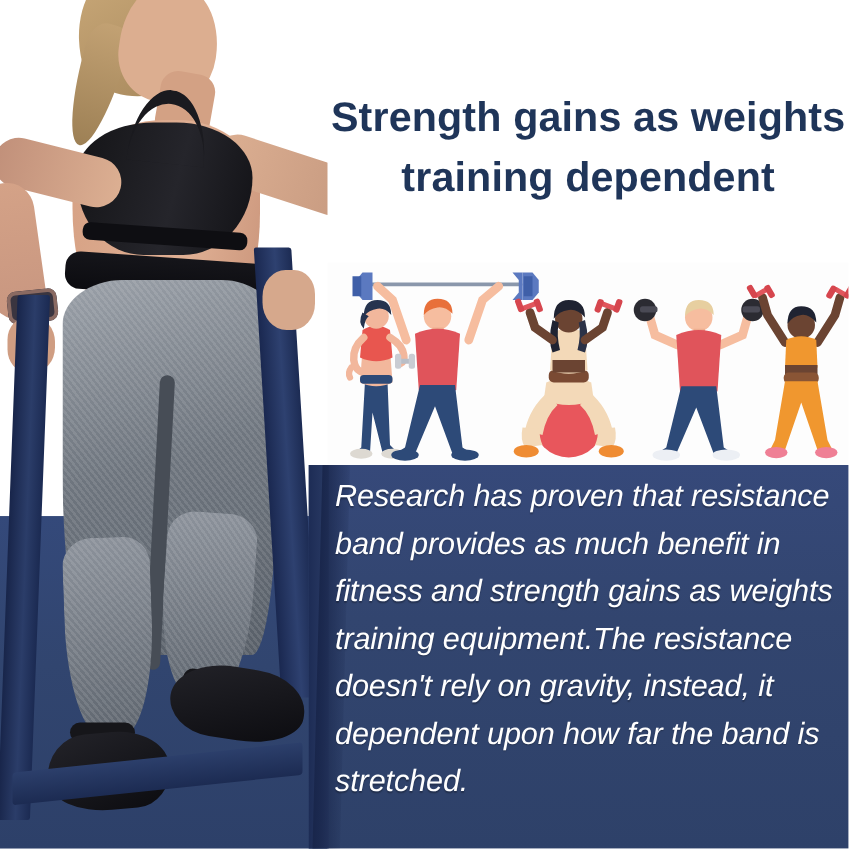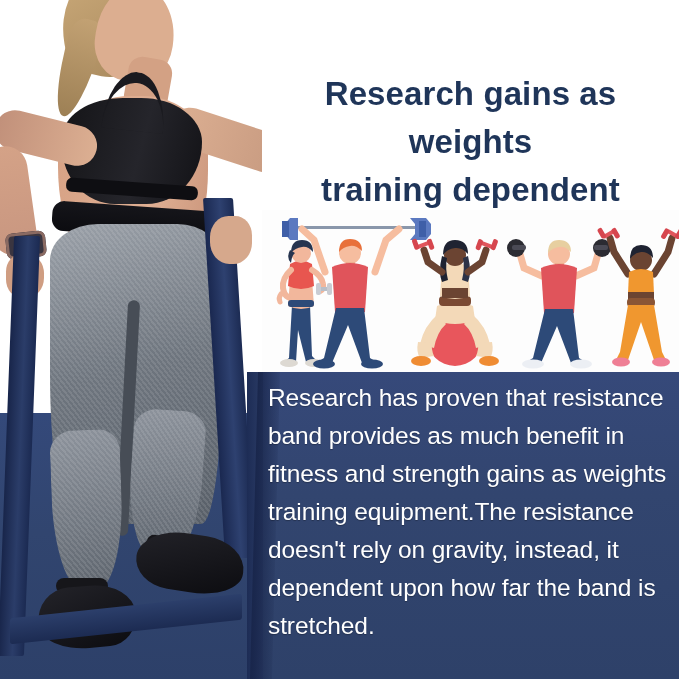--- a/index.html
+++ b/index.html
@@ -196,20 +196,21 @@
   #panel-band{
     position:absolute;left:254px;top:372px;width:22px;height:307px;
     background:linear-gradient(90deg,#18254a,#27386200 120%);
     opacity:.9;transform:skewX(-1.5deg);
   }
   #bodytext{
     position:absolute;left:268px;top:379px;width:402px;
     color:#ffffff;font-size:24.5px;line-height:38px;font-weight:400;
     letter-spacing:-.1px;
     text-shadow:0 1px 1px rgba(0,0,0,.28);
+    font-style:italic;
   }
 </style>
 </head>
 <body>
 
 <div id="stage">
 
   <div id="photo">
     <div class="photo-navy"></div>
     <div class="photo-navy-2"></div>
@@ -240,21 +241,21 @@
     <div class="band band-left"></div>
 
     <div class="ph ankle-r"></div>
     <div class="ph shoe-r"></div>
     <div class="ph ankle-l"></div>
     <div class="ph shoe-l"></div>
     <div class="band band-bottom"></div>
   </div>
 
   <div id="headline">
-    <div>Research gains as weights</div>
+    <div>Strength gains as weights</div>
     <div>training dependent</div>
   </div>
 
   <div id="figures">
     <svg viewBox="0 0 417 165" xmlns="http://www.w3.org/2000/svg">
       <rect x="0" y="0" width="417" height="165" fill="#fdfdfd"></rect>
 
       <g>
 
         <path d="M30 95 L27 148 L22 152 L34 152 L36 120 L44 152 L56 152 L50 146 L48 95 Z" fill="#2d4a78"></path>

